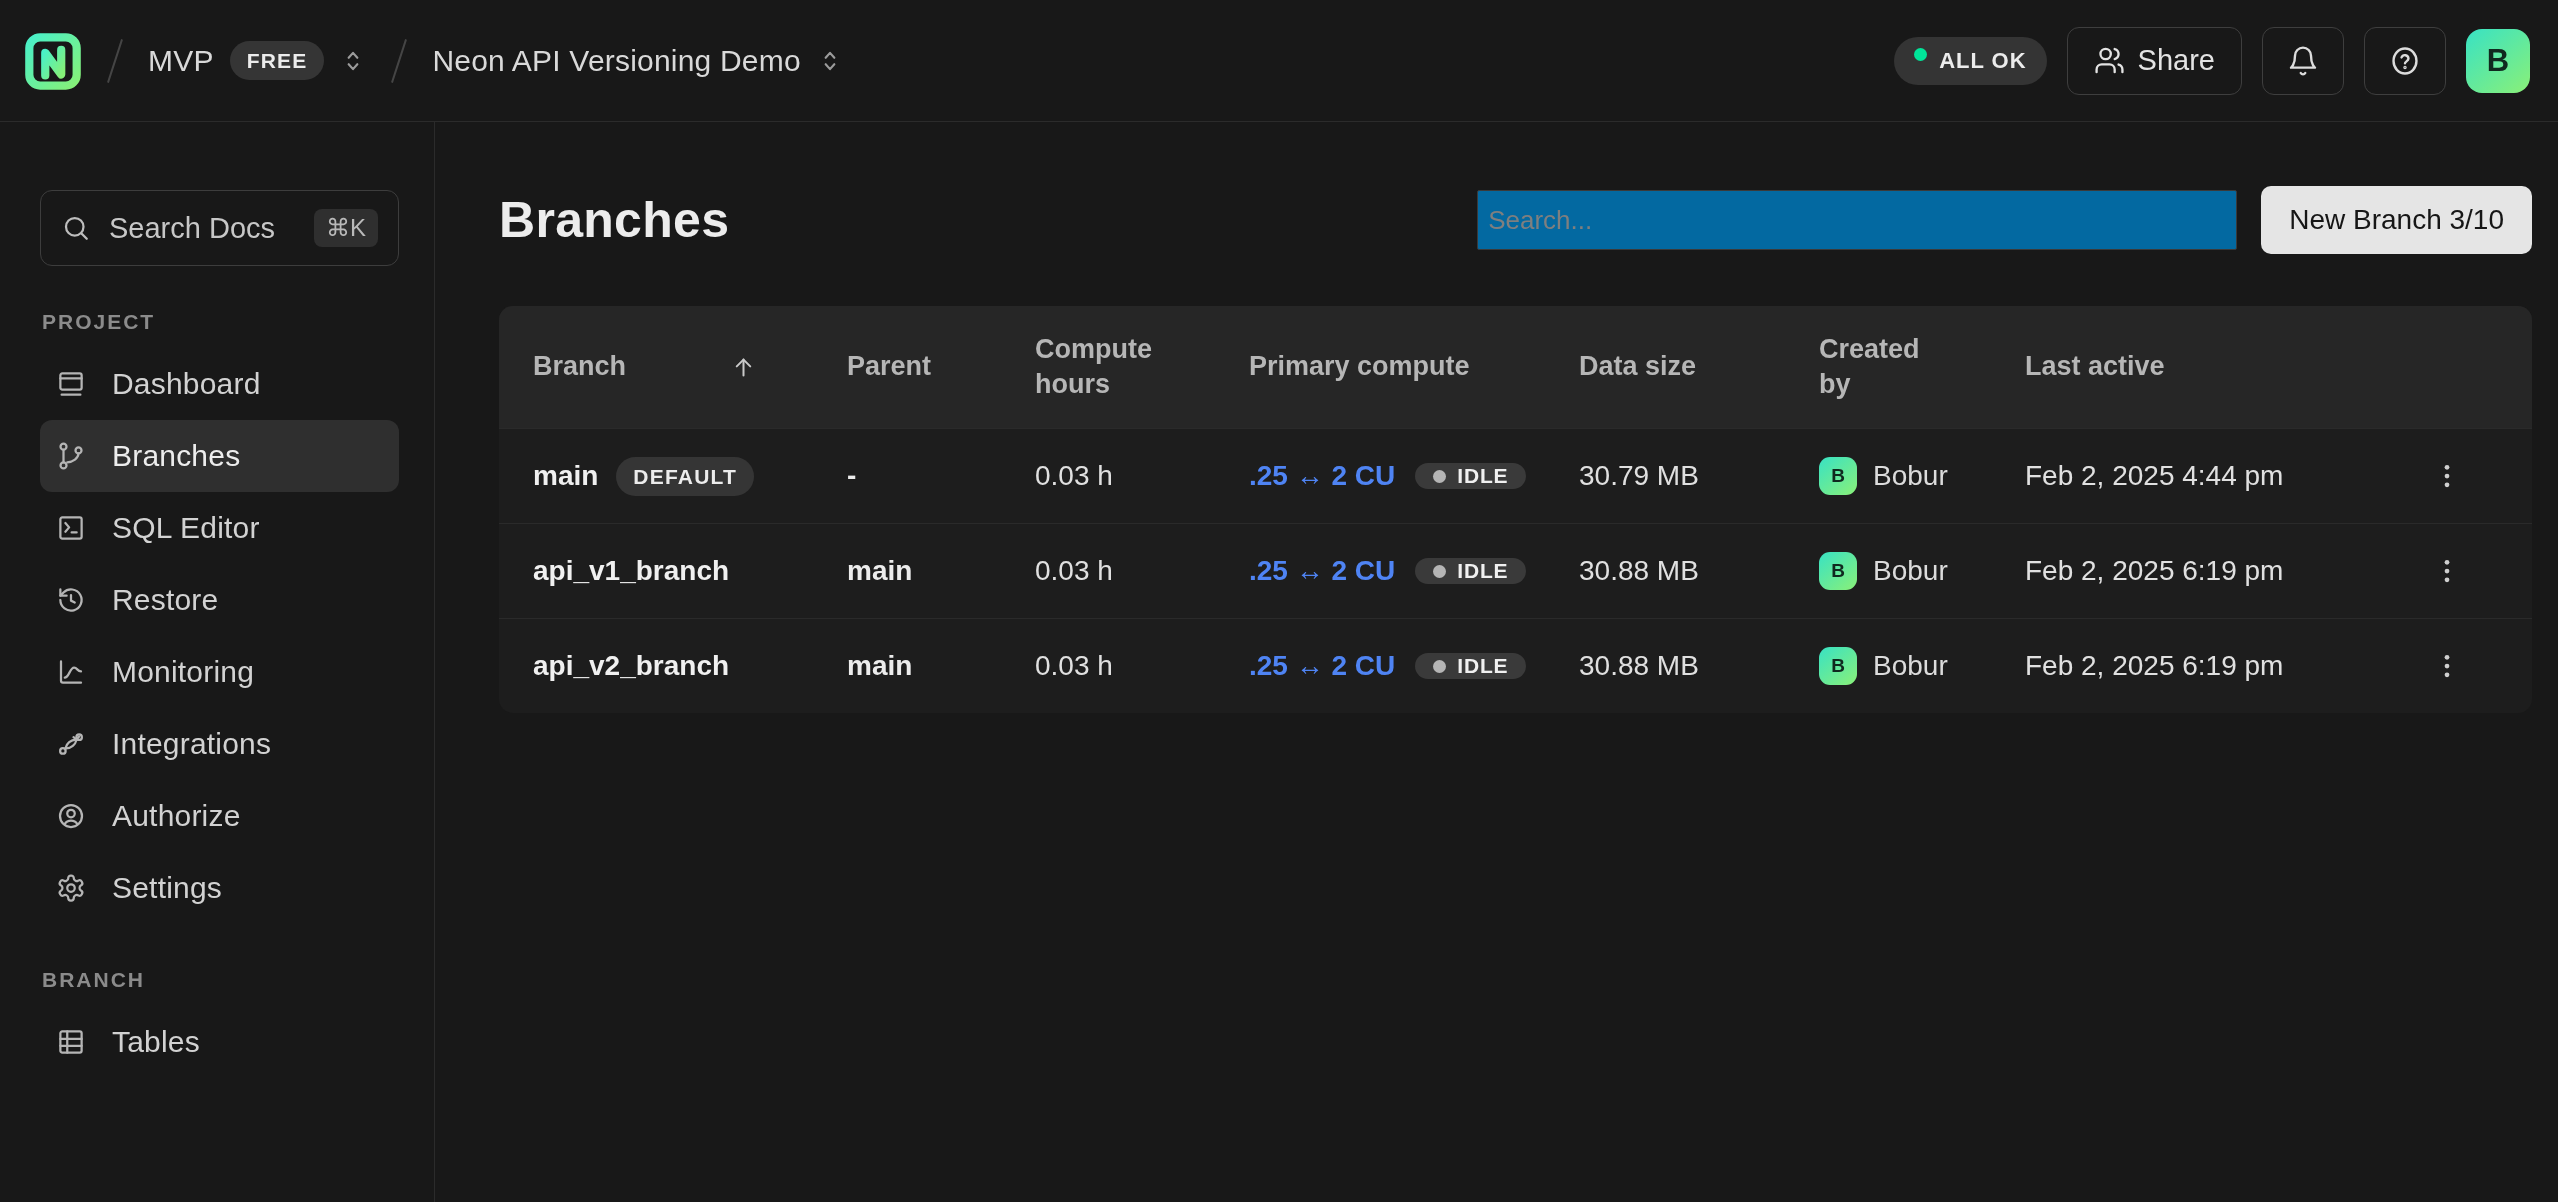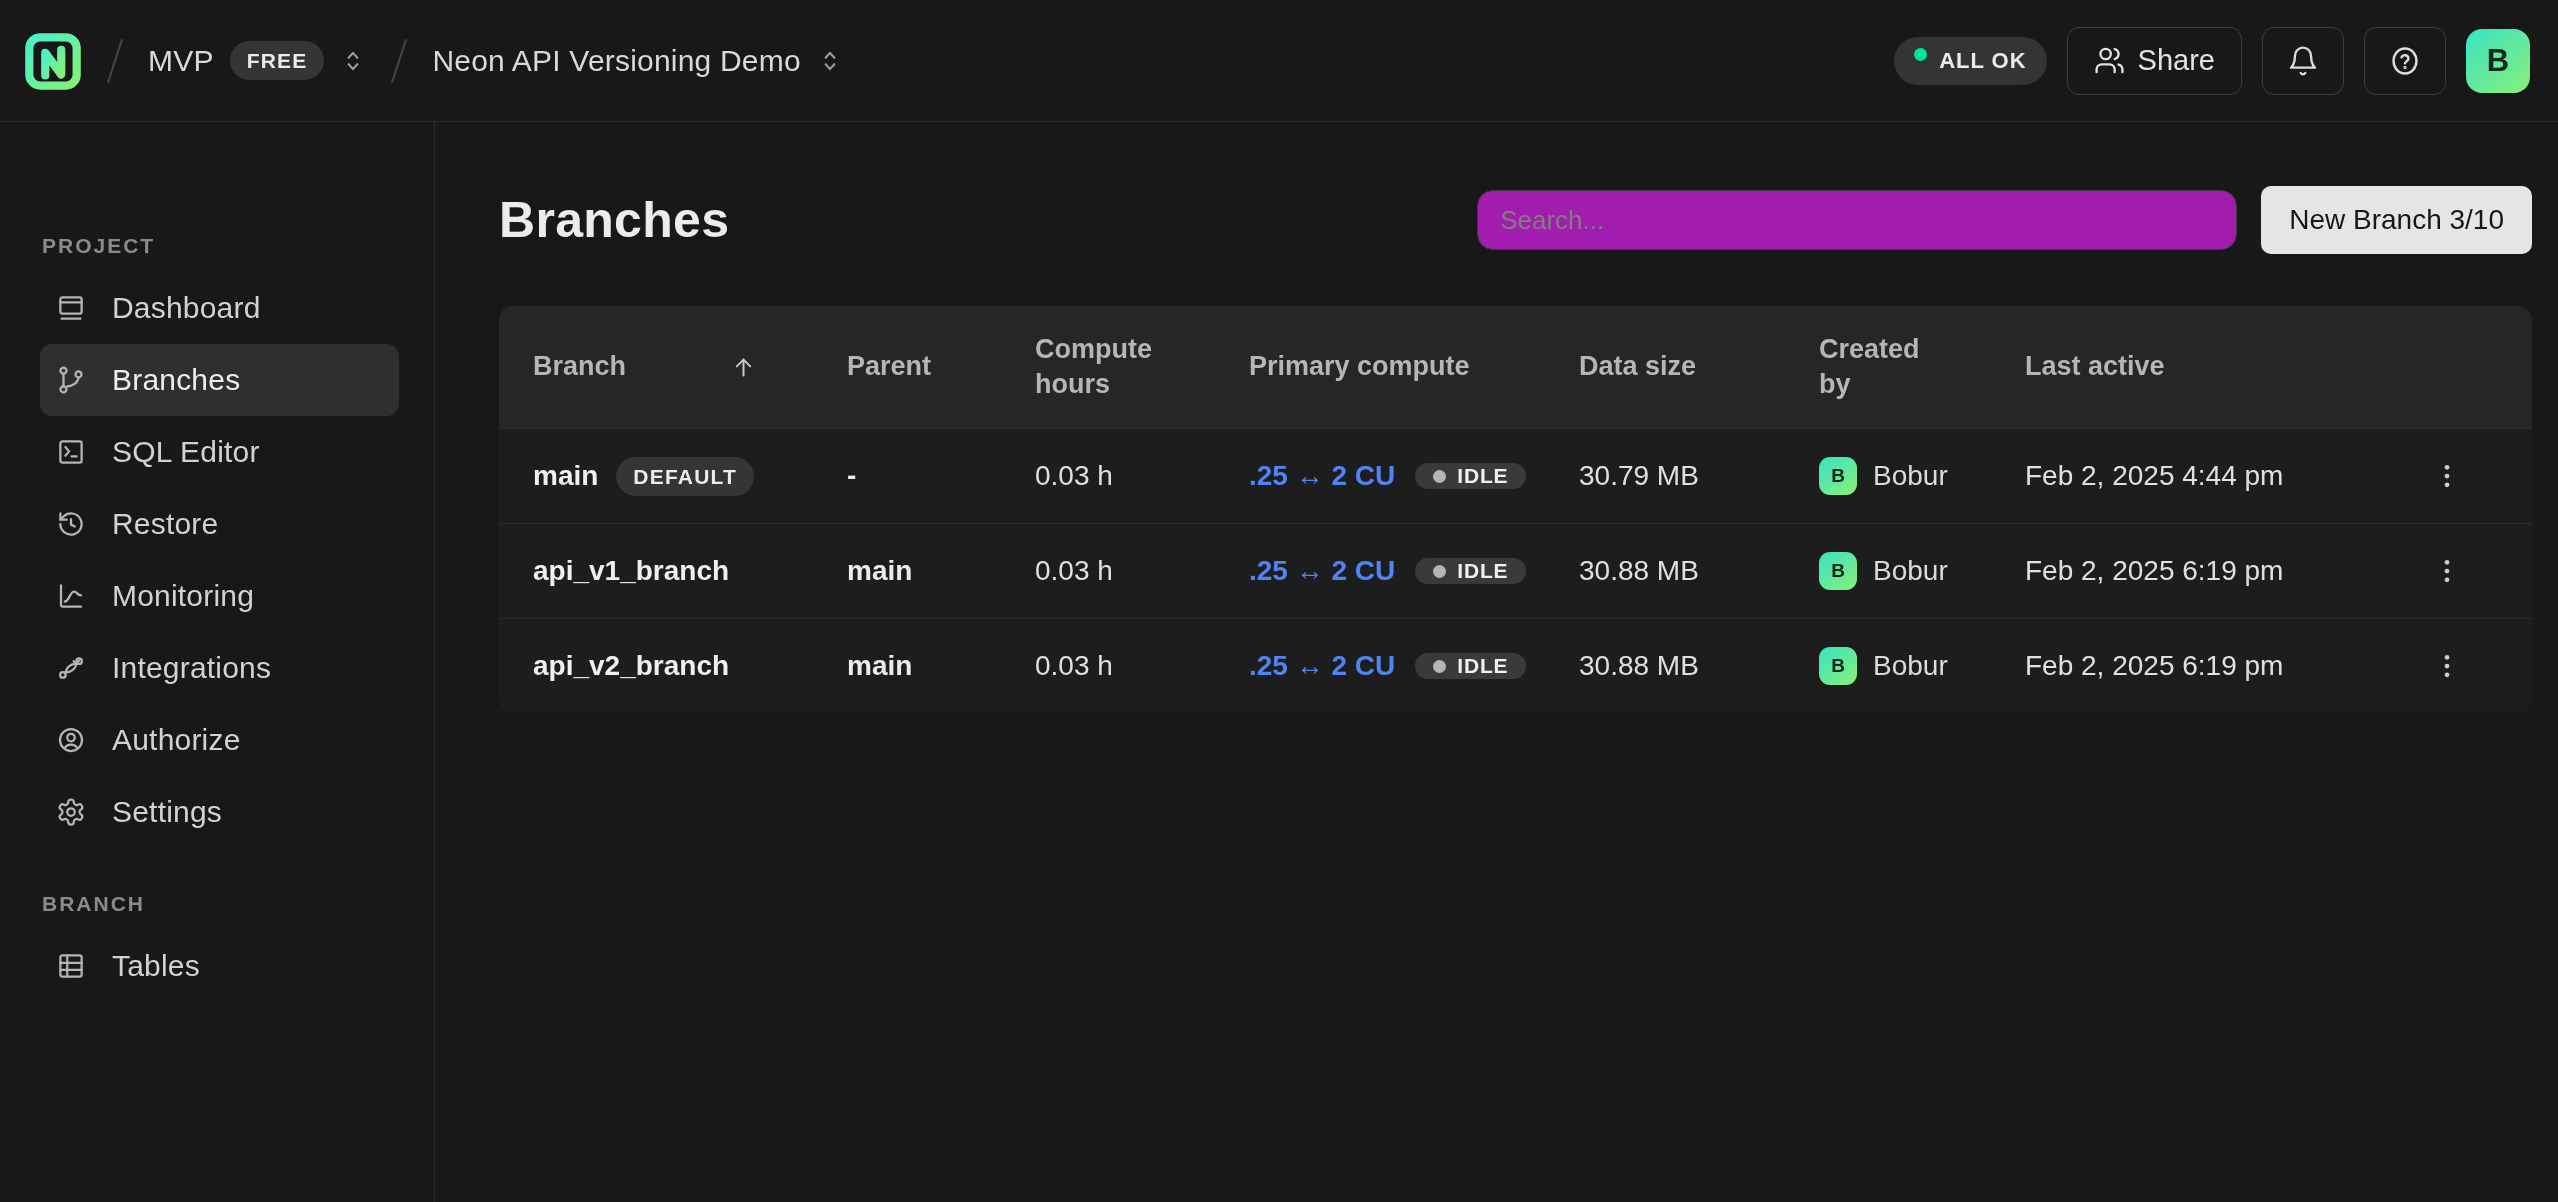--- a/index.html
+++ b/index.html
@@ -76,22 +76,22 @@
   .nav-item .lbl { font-size:30px; color:#d2d2d2; letter-spacing:.2px; }
   .nav-item.selected { background:#2f2f2f; }
   .nav-item.selected .lbl { color:#ededed; }
 
   
   .main { flex:1; padding:64px 26px 0 64px; min-width:0; }
   .main-head { display:flex; align-items:center; }
   .page-title { font-size:50px; font-weight:700; color:#ececec; letter-spacing:.3px; }
   .head-right { margin-left:auto; display:flex; align-items:center; gap:24px; }
   .search-input {
-    width:760px; height:60px; background:#a21caf; border:1.5px solid #3a3a3a;
-    border-radius:16px; padding:0 22px; font-size:26px; color:#e0e0e0;
+    width:760px; height:60px; background:#0369a1; border:1.5px solid #3a3a3a;
+    border-radius:2px; padding:0 10px; font-size:26px; color:#e0e0e0;
     font-family:inherit; outline:none;
   }
   .search-input::placeholder { color:#7f7f7f; }
   .btn-primary {
     height:68px; padding:0 28px; background:#e5e5e5; color:#161616;
     border:none; border-radius:10px; font-size:28px; font-weight:500;
     font-family:inherit; cursor:pointer; white-space:nowrap;
   }
 
   
@@ -211,20 +211,30 @@
       </span>
     </button>
 
     <span class="avatar-lg">B</span>
   </span>
 </header>
 
 <div class="shell">
 
   <nav class="sidebar">
+    <div class="docs-search">
+      <span>
+        <svg viewBox="0 0 24 24" width="30" height="30" fill="none" stroke="#bdbdbd" stroke-width="1.8" stroke-linecap="round">
+          <circle cx="11" cy="11" r="7"></circle>
+            <path d="m16.6 16.6 4 4"></path>
+        </svg>
+      </span>
+      <span class="lbl">Search Docs</span>
+      <span class="kbd">⌘K</span>
+    </div>
 
     <div class="section-label">PROJECT</div>
 
     <div class="nav-item">
       <span>
         <svg viewBox="0 0 24 24" width="30" height="30" fill="none" stroke="currentColor" stroke-width="1.8" stroke-linecap="round" stroke-linejoin="round">
           <rect x="3.5" y="3.5" width="17" height="13" rx="1.5"></rect>
             <path d="M3.5 7.5h17"></path>
             <path d="M4.5 20.5h15"></path>
         </svg>

